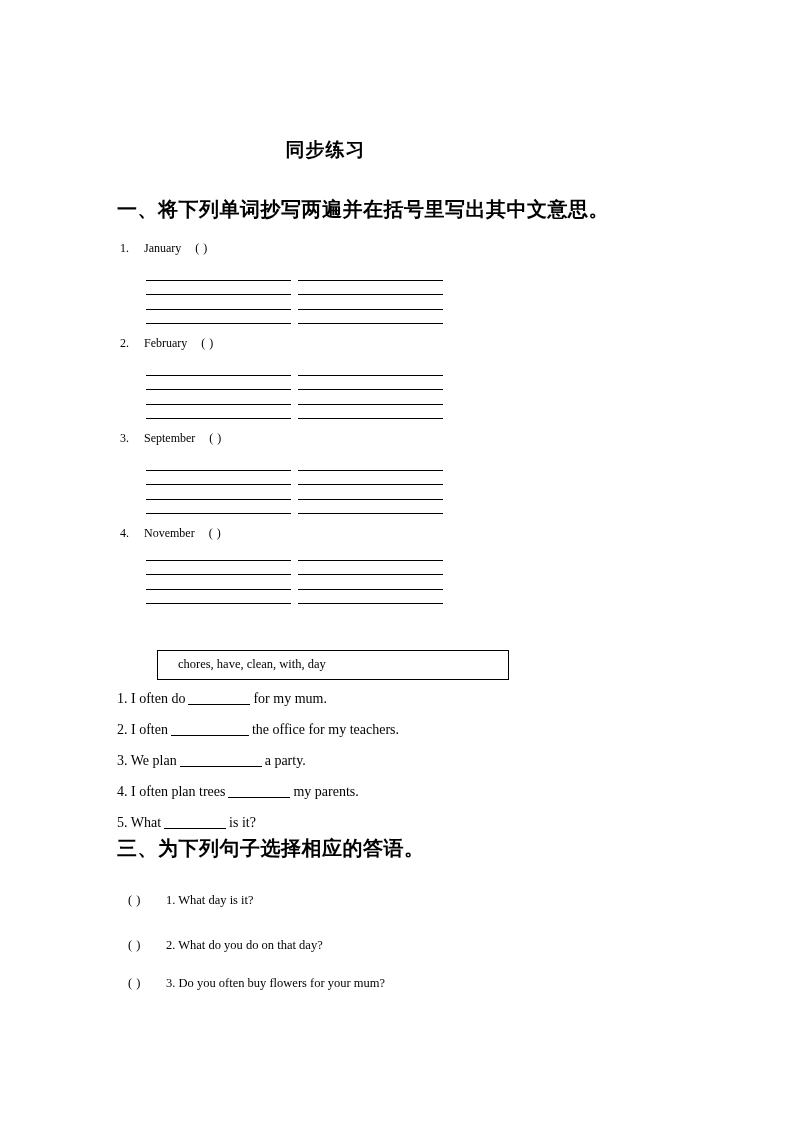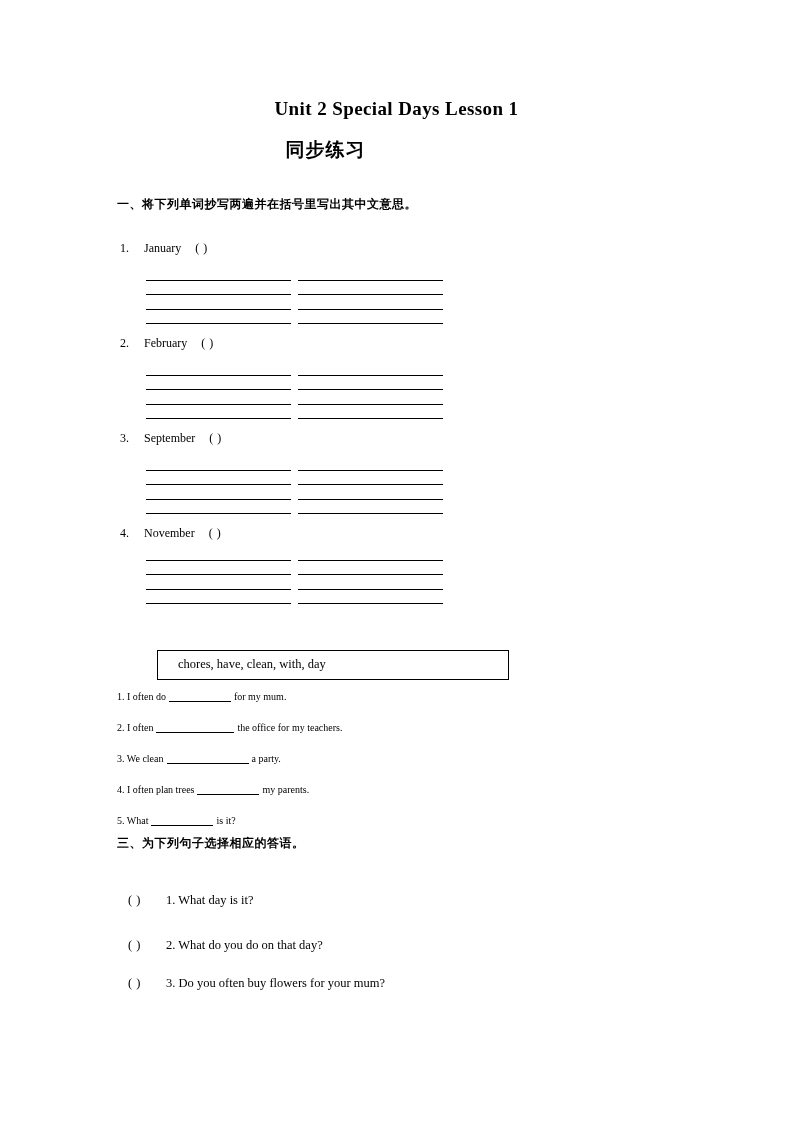--- a/index.html
+++ b/index.html
@@ -44,21 +44,21 @@
     font-size: 19px;
     font-weight: bold;
     letter-spacing: 1px;
     font-family: "DejaVu Sans", "Liberation Sans", sans-serif;
   }
 
   
   .sec-heading {
     position: absolute;
     left: 117px;
-    font-size: 12px;
+    font-size: 20px;
     font-weight: bold;
     letter-spacing: 0.5px;
     font-family: Liberation Sans, sans-serif;
     white-space: nowrap;
   }
   #sec1-heading { top: 196px; }
   #sec2-heading { top: 618px; }
   #sec3-heading { top: 835px; }
 
   
@@ -113,21 +113,21 @@
     position: absolute;
     left: 20px;
     top: 6px;
     font-size: 12.5px;
     font-family: "Liberation Serif", "DejaVu Serif", serif;
     white-space: nowrap;
   }
   .fill-sentence {
     position: absolute;
     left: 117px;
-    font-size: 10px;
+    font-size: 14px;
     white-space: nowrap;
     font-family: "Liberation Serif", "DejaVu Serif", serif;
   }
   .blankline {
     display: inline-block;
     border-bottom: 1px solid #000;
     margin: 0 3px;
     vertical-align: -2px;
   }
 
@@ -144,21 +144,20 @@
     width: 34px;
     letter-spacing: 0.5px;
   }
   .match-item .qtext { display: inline-block; margin-left: 4px; }
 </style>
 </head>
 <body>
 
 <div class="page">
 
-  <div class="title-en">Unit 2 Special Days Lesson 1</div>
   <div class="title-cn">同步练习</div>
 
   <div class="sec-heading" id="sec1-heading">一、将下列单词抄写两遍并在括号里写出其中文意思。</div>
 
   <div class="word-item" id="w1" style="top:241px;">
     <span class="num">1.</span><span class="word">January</span><span class="paren">(          )</span>
   </div>
   <div class="write-block" style="top:280px;">
     <div class="write-col left">
       <div class="wline l1"></div>
@@ -238,21 +237,21 @@
     <span>I often do</span><span class="blankline" id="bl1" style="width: 62px;"></span><span>for my mum.</span>
   </div>
 
   <div class="fill-sentence" id="fs2" style="top:722px;">
     <span>2.</span>
     <span>I often</span><span class="blankline" id="bl2" style="width: 78px;"></span><span>the office for my teachers.</span>
   </div>
 
   <div class="fill-sentence" id="fs3" style="top:753px;">
     <span>3.</span>
-    <span>We clean</span><span class="blankline" id="bl3" style="width: 82px;"></span><span>a party.</span>
+    <span>We plan</span><span class="blankline" id="bl3" style="width: 82px;"></span><span>a party.</span>
   </div>
 
   <div class="fill-sentence" id="fs4" style="top:784px;">
     <span>4.</span>
     <span>I often plan trees</span><span class="blankline" id="bl4" style="width: 62px;"></span><span>my parents.</span>
   </div>
 
   <div class="fill-sentence" id="fs5" style="top:815px;text-align:center;">
     <span>5.</span>
     <span>What</span><span class="blankline" id="bl5" style="width: 62px;"></span><span>is it?</span>

